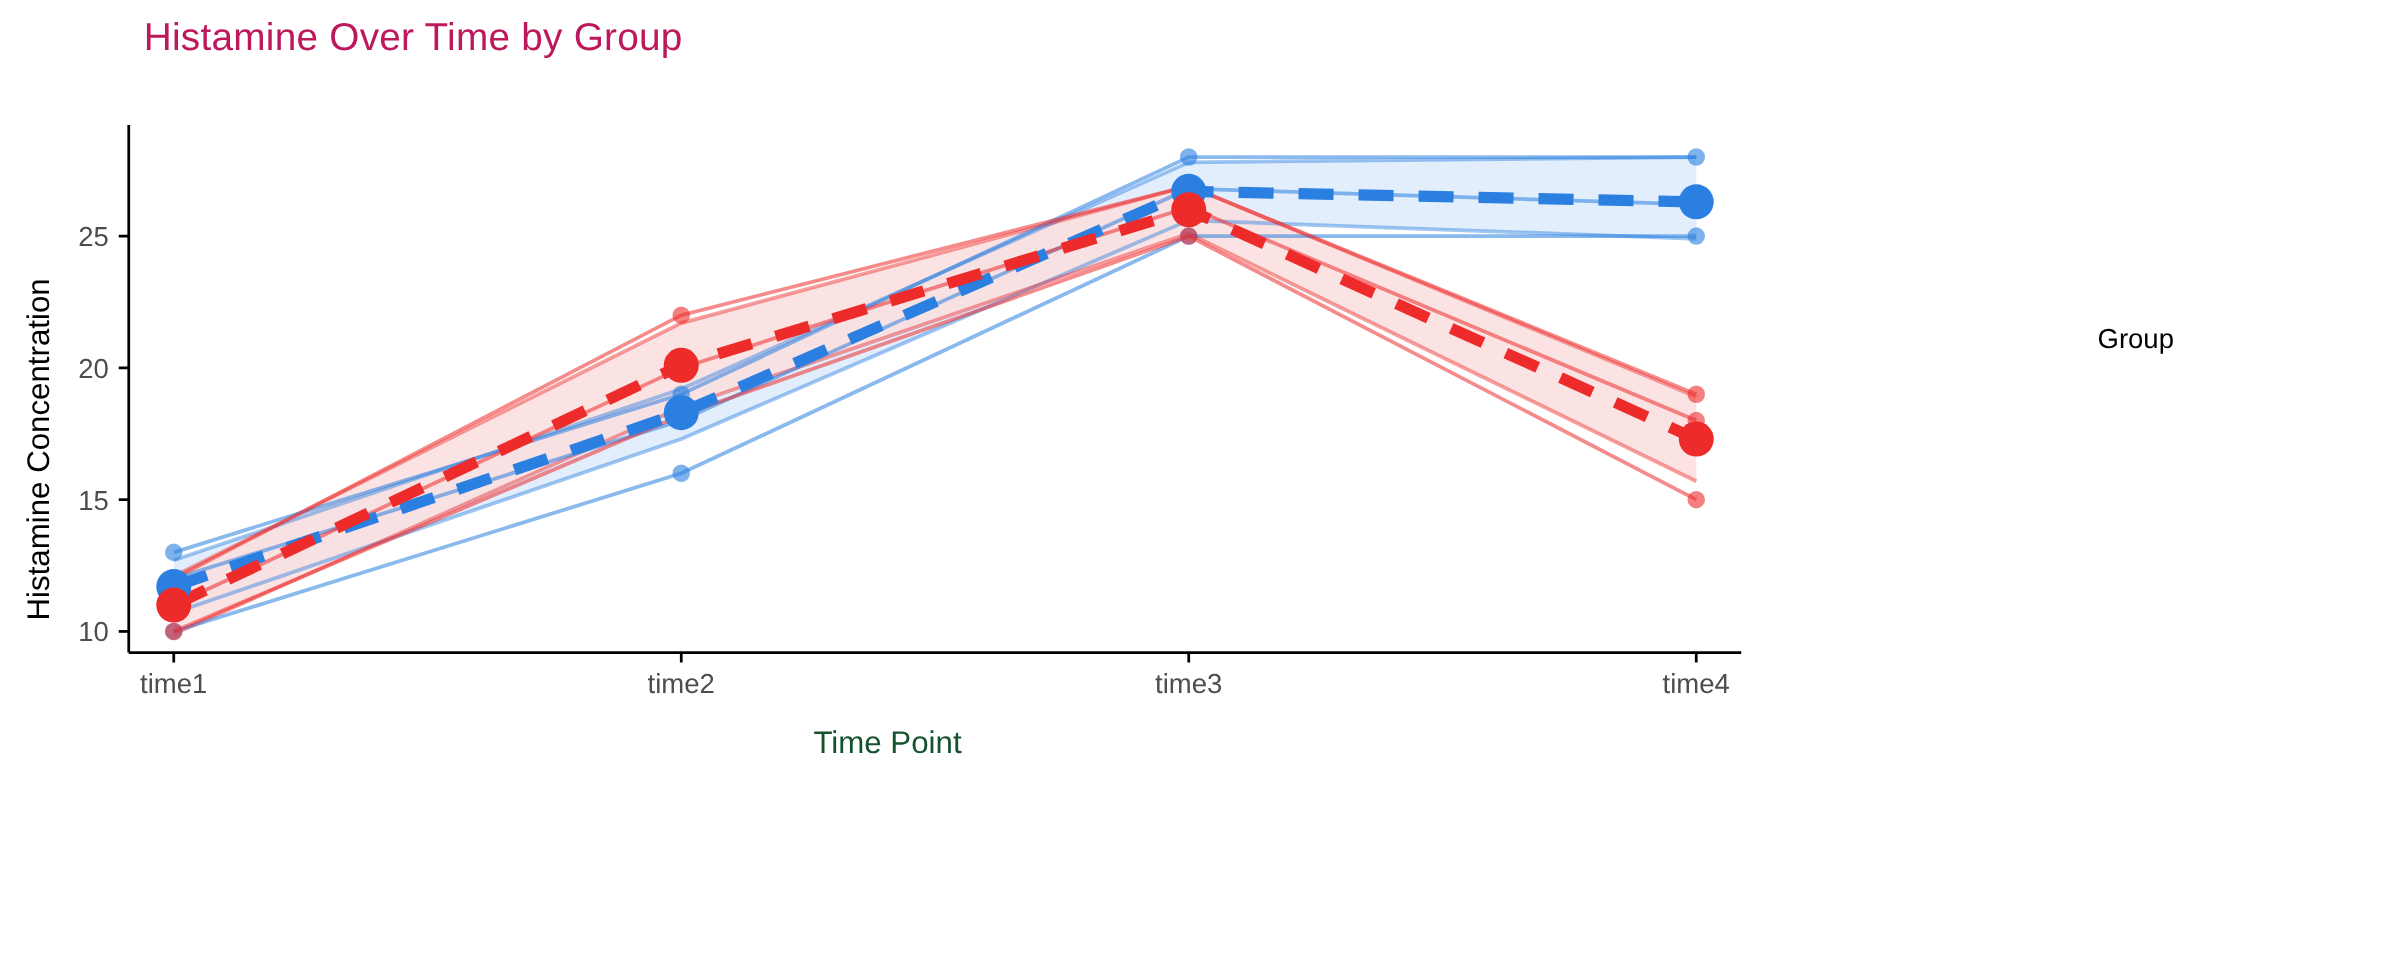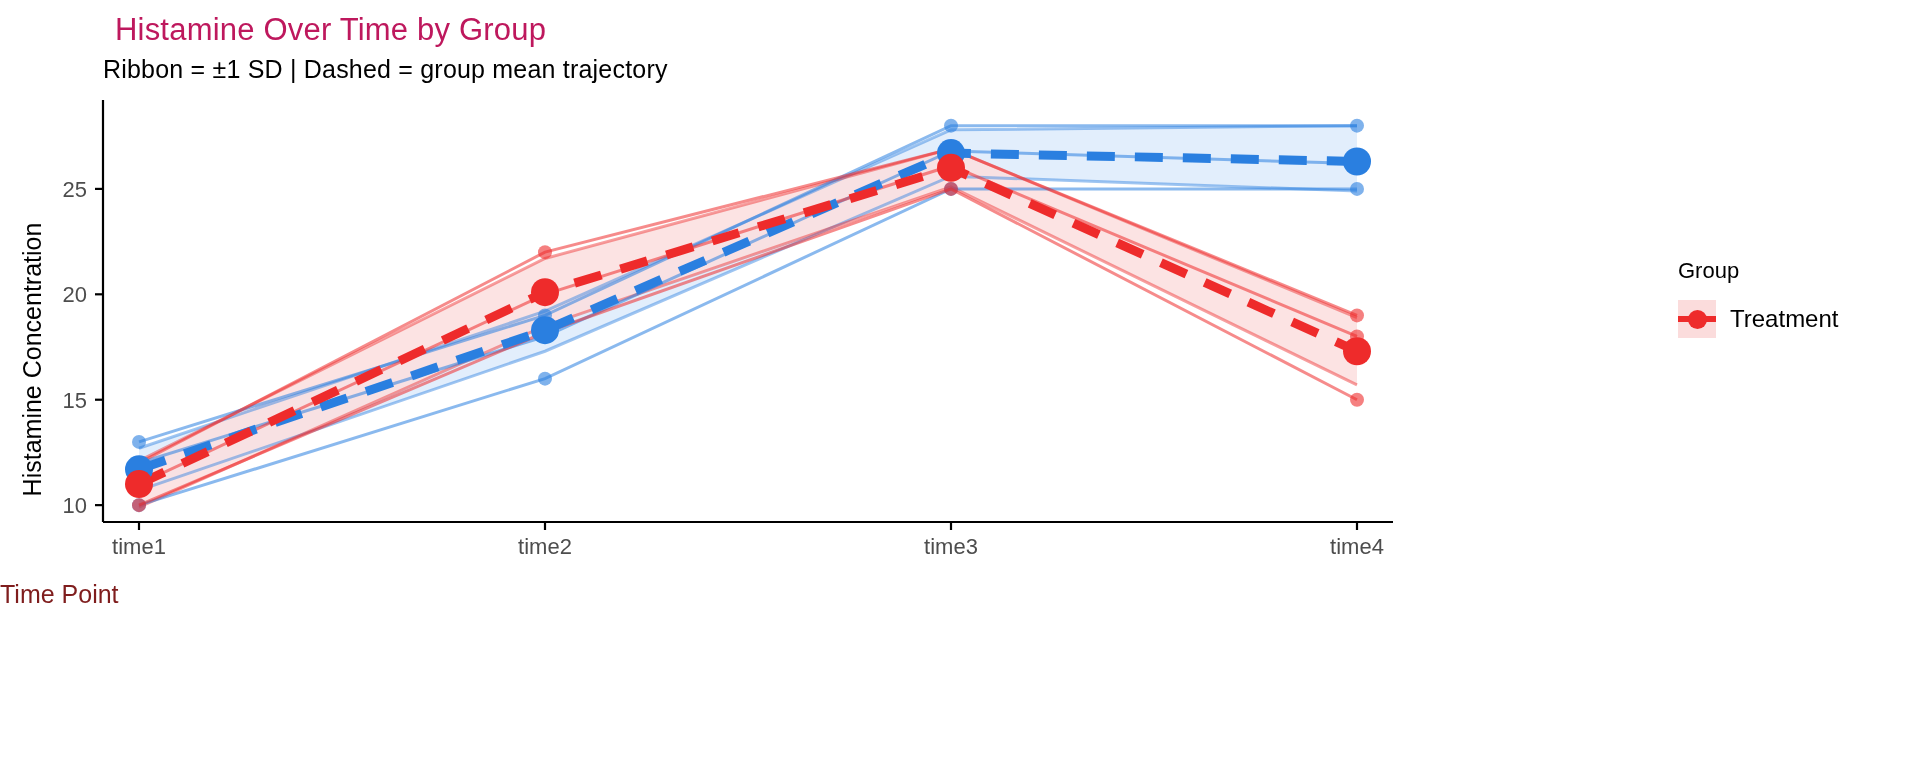--- a/index.html
+++ b/index.html
@@ -19,21 +19,21 @@
     font-size:25px;color:#000;letter-spacing:.2px;white-space:nowrap;
   }
 
   .ylab{
     position:absolute;left:-178px;top:345px;width:420px;
     transform:rotate(-90deg);transform-origin:center center;
     text-align:center;font-size:25px;color:#000;white-space:nowrap;
   }
   .xlab{
     position:absolute;left:0;top:580px;width:1420px;
-    text-align:left;font-size:25px;color:#7f1d1d;
+    text-align:center;font-size:25px;color:#14532d;
   }
 
   .panel{position:absolute;left:103px;top:105px;width:1290px;height:445px;}
 
   svg.plot{position:absolute;left:0;top:0;overflow:visible;}
 
   .axis-line{stroke:#000;stroke-width:2.2;}
   .tick-line{stroke:#000;stroke-width:2.2;}
   .tick-text{font-family:"Liberation Sans",sans-serif;font-size:22px;fill:#4d4d4d;}
   .xtick-text{font-family:"Liberation Sans",sans-serif;font-size:22px;fill:#4d4d4d;text-anchor:middle;}
@@ -45,21 +45,20 @@
   .legend-key .kline{position:absolute;width:38px;height:6px;}
   .legend-key .kdot{width:19px;height:19px;border-radius:50%;position:relative;}
   .legend-label{font-size:24px;color:#000;white-space:nowrap;}
 </style>
 </head>
 <body>
 
 <div id="root">
 
   <div class="title">Histamine Over Time by Group</div>
-  <div class="subtitle">Ribbon = ±1 SD  |  Dashed = group mean trajectory</div>
 
   <div class="ylab">Histamine Concentration</div>
   <div class="xlab">Time Point</div>
 
   <div class="panel">
     <svg class="plot" id="plotsvg" width="1290" height="445">
         <path d="M36,343.2113402061856L442,206.1752577319588L848,24.86597938144331L1254,20.649484536082525L1254,86.00515463917532L848,71.2474226804124L442,246.2319587628866L36,385.37628865979383Z" fill="#ddebfb" fill-opacity="0.85" stroke="none"></path>
         <path d="M36,355.86082474226805L442,153.4690721649485L848,43.84020618556707L1254,212.50000000000006L1254,279.96391752577324L848,81.78865979381442L442,220.93298969072166L36,402.2422680412371Z" fill="#fbdede" fill-opacity="0.85" stroke="none"></path>
         <path d="M36,343.2113402061856L442,206.1752577319588L848,24.86597938144331L1254,20.649484536082525" fill="none" stroke="#2a7fe0" stroke-opacity="0.45" stroke-width="3"></path>
         <path d="M36,385.37628865979383L442,246.2319587628866L848,71.2474226804124L1254,86.00515463917532" fill="none" stroke="#2a7fe0" stroke-opacity="0.45" stroke-width="3"></path>
@@ -122,23 +121,16 @@
         <line x1="848" y1="417" x2="848" y2="425" class="tick-line"></line>
         <text x="848" y="449" class="xtick-text">time3</text>
         <line x1="1254" y1="417" x2="1254" y2="425" class="tick-line"></line>
         <text x="1254" y="449" class="xtick-text">time4</text>
       </svg>
   </div>
 
   <div class="legend">
     <div class="legend-title">Group</div>
     <div id="legend-rows">
-        <div class="legend-row">
-          <div class="legend-key" style="background: rgb(251, 220, 220); position: relative;">
-            <div class="kline" style="background: rgb(238, 43, 43); left: 0px; top: 16px;"></div>
-            <div class="kdot" style="background: rgb(238, 43, 43);"></div>
-          </div>
-          <div class="legend-label">Treatment</div>
-        </div>
       </div>
   </div>
 
 </div>
 
 </body></html>

